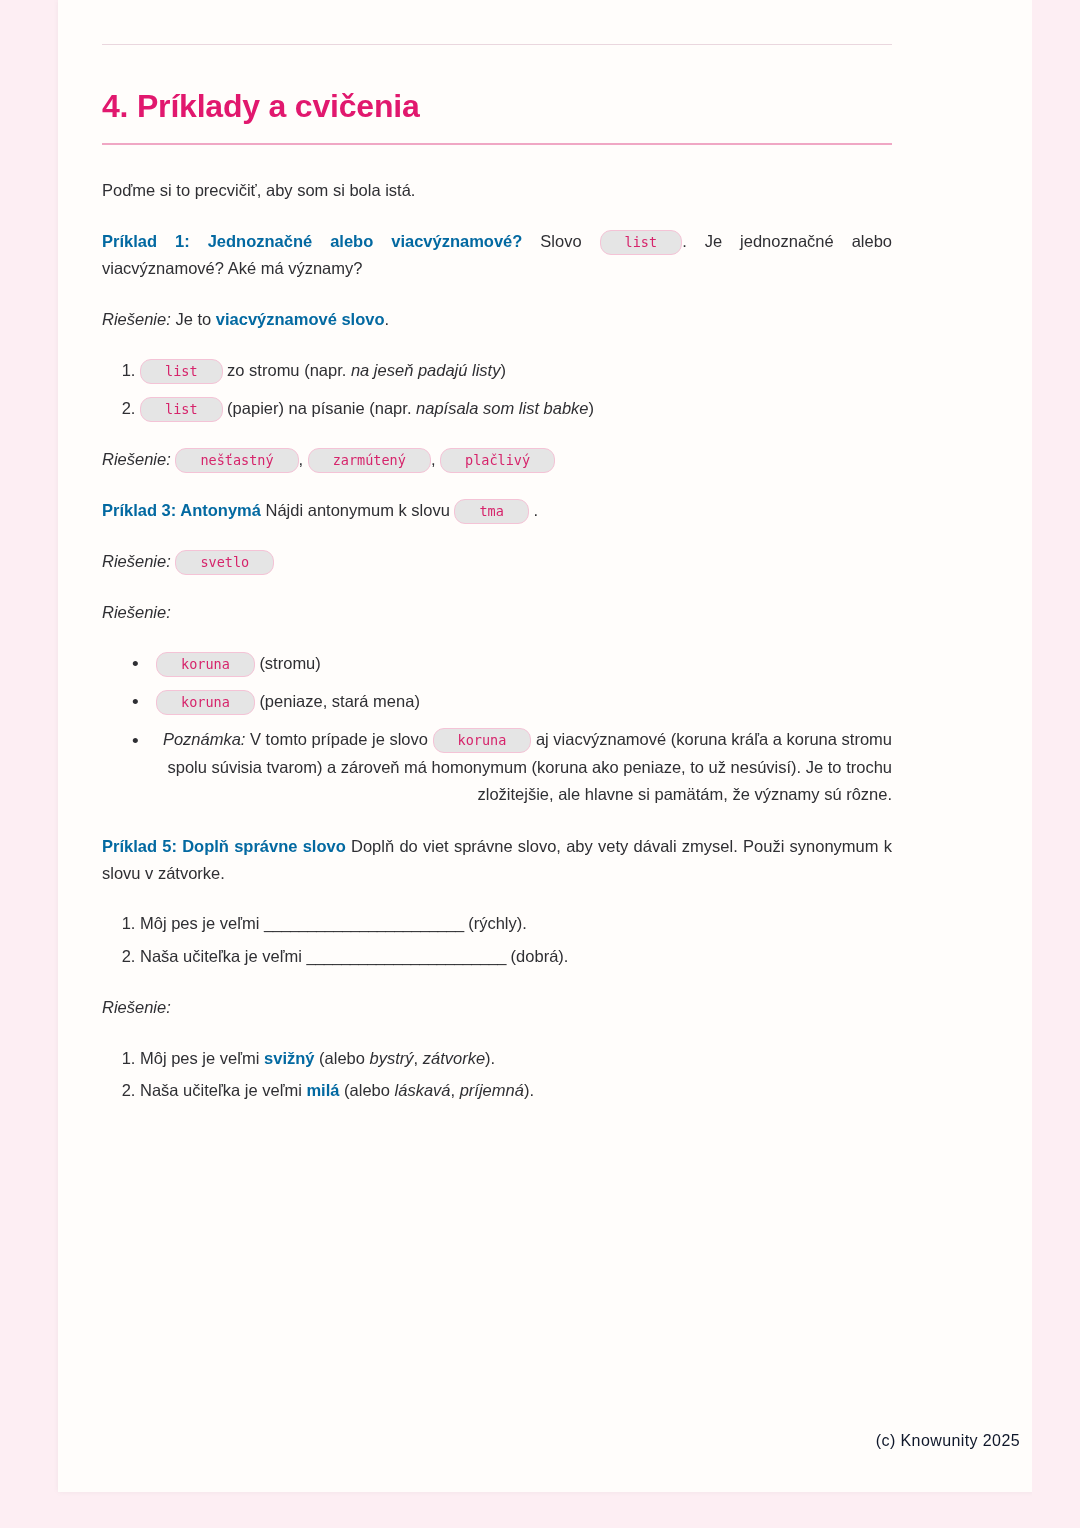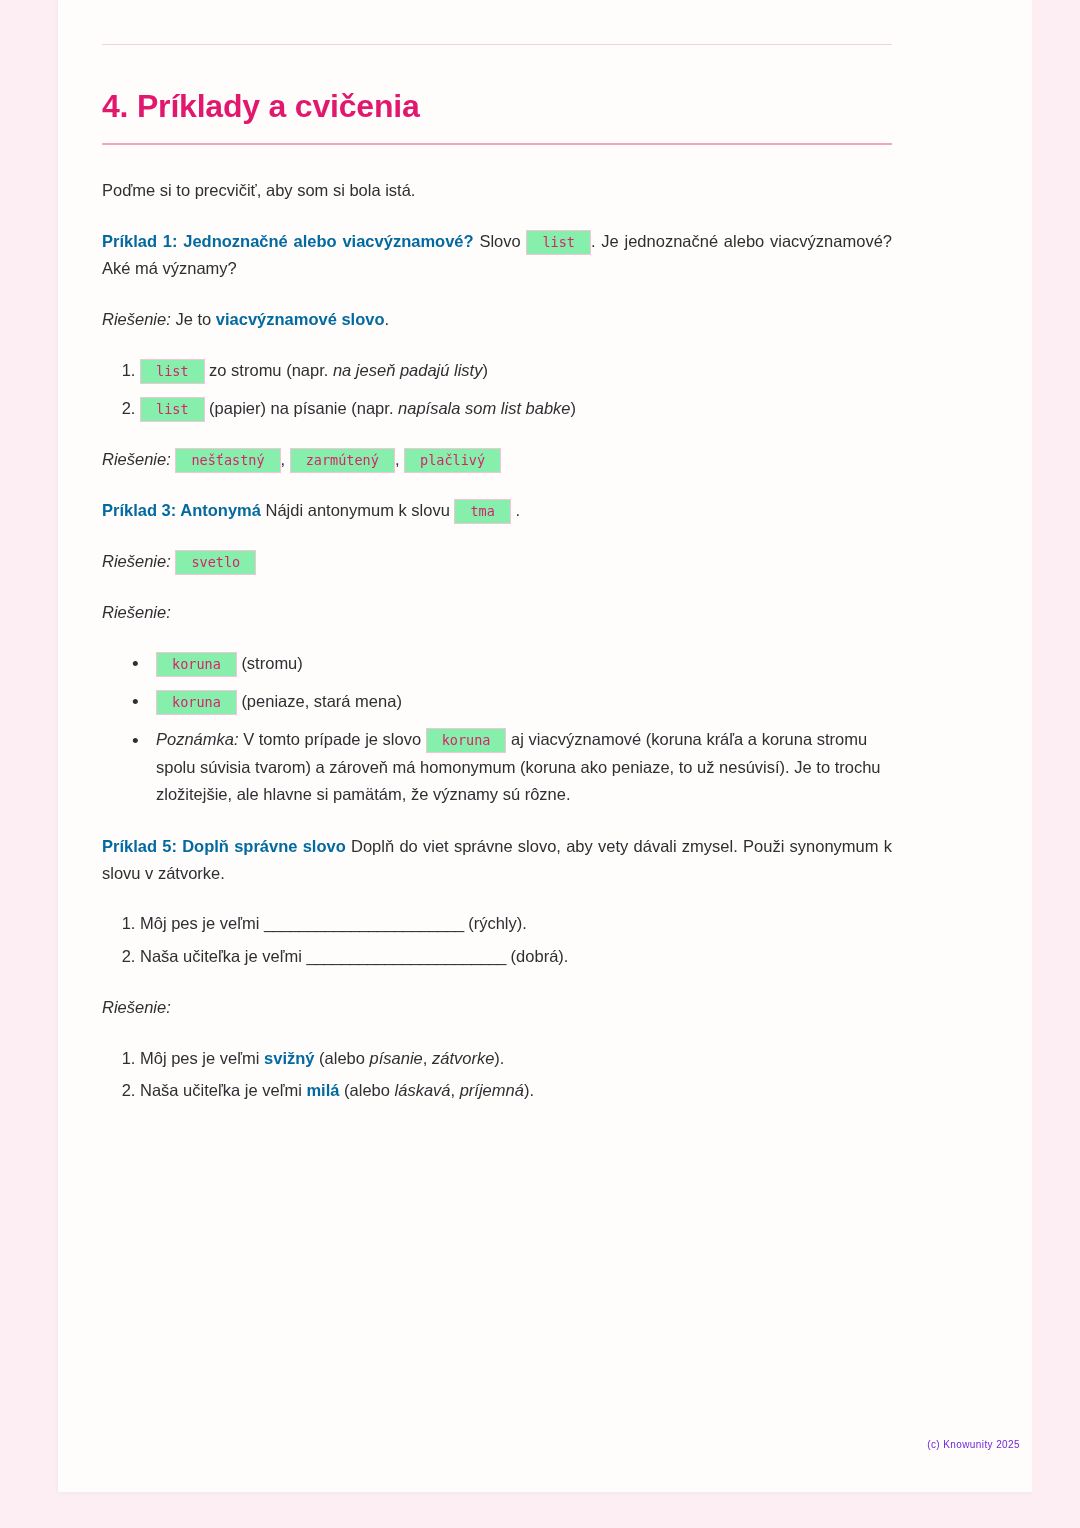--- a/index.html
+++ b/index.html
@@ -58,24 +58,24 @@
     color: #0369a1;
   }
   i, em {
     font-style: italic;
   }
   code, .code {
     display: inline-block;
     font-family: "DejaVu Sans Mono", monospace;
     font-size: 13.5px;
     color: #d6246b;
-    background: #86efac;
+    background: #e5e5e5;
     border: 1px solid #f4c3d6;
-    border-radius: 0;
-    padding: 3px 15px;
+    border-radius: 11px;
+    padding: 3px 24px;
     line-height: 1.25;
     vertical-align: middle;
   }
   ol, ul {
     margin: 0 0 24px 0;
     padding-left: 38px;
   }
   ol li, ul li {
     margin-bottom: 11px;
   }
@@ -89,30 +89,30 @@
   }
   ul li::before {
     content: "\2022";
     position: absolute;
     left: 8px;
     top: -1px;
     font-size: 19px;
     color: #2f2f33;
   }
   ol.tight li { margin-bottom: 6px; }
-  .note-block { line-height: 1.68; }
+  .note-block { line-height: 1.68; text-align: right; }
   .blank {
     letter-spacing: -0.5px;
   }
   .watermark {
     position: absolute;
     right: 22px;
     bottom: 42px;
-    color: #6d28d9;
-    font-size: 10px;
+    color: #0f172a;
+    font-size: 16px;
     letter-spacing: 0.4px;
   }
   .side-strip {
     position: absolute;
     right: 0;
     top: 0;
     width: 48px;
     height: 1528px;
     background: #fdeef3;
   }
@@ -216,21 +216,21 @@
 
     <p>
       <i>Riešenie:</i>
     </p>
 
     <ol class="tight">
       <li>
         <span>Môj pes je veľmi</span>
         <b>svižný</b>
         <span>(alebo</span>
-        <i>písanie</i><span>,</span>
+        <i>bystrý</i><span>,</span>
         <i>zátvorke</i><span>).</span>
       </li>
       <li>
         <span>Naša učiteľka je veľmi</span>
         <b>milá</b>
         <span>(alebo</span>
         <i>láskavá</i><span>,</span>
         <i>príjemná</i><span>).</span>
       </li>
     </ol>

